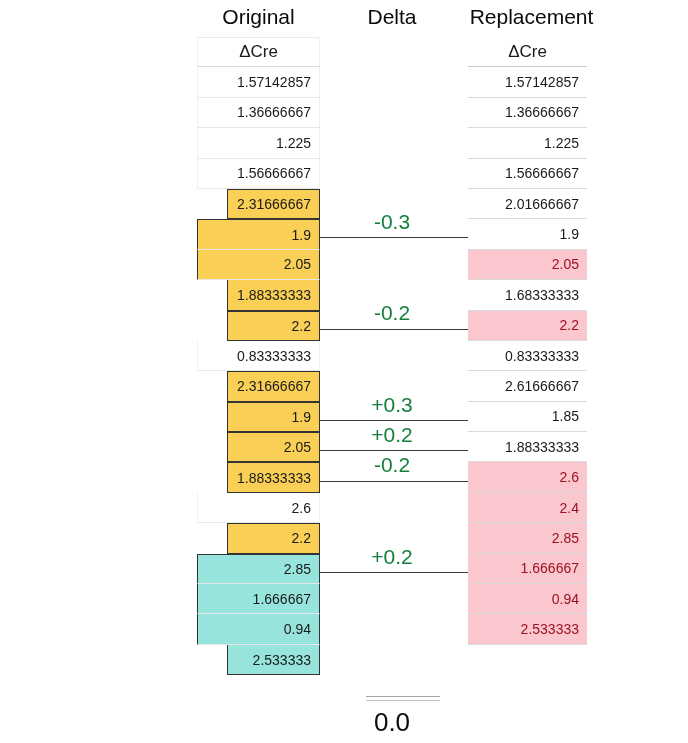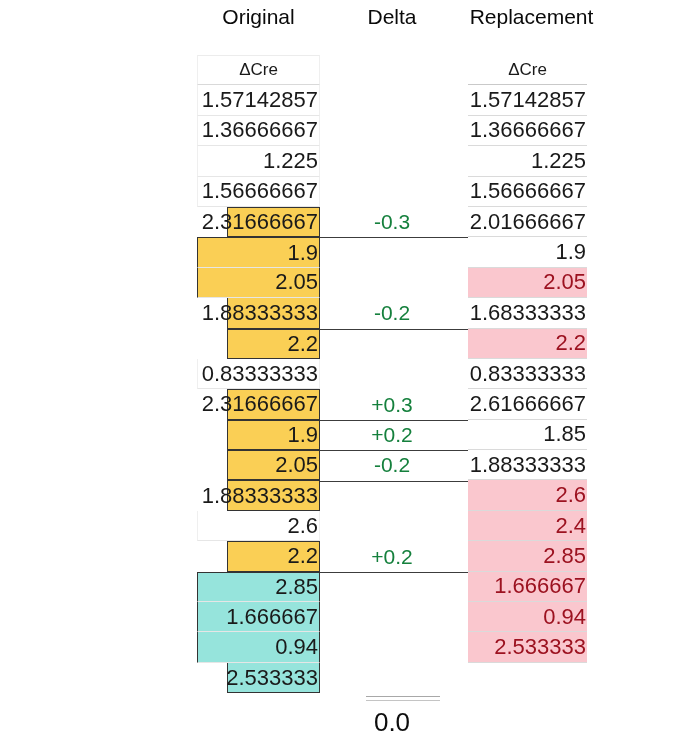--- a/index.html
+++ b/index.html
@@ -8,27 +8,27 @@
     font-family:"Liberation Sans", sans-serif; color:#111; overflow:hidden;
   }
   .col-title {
     position:absolute; top:3px; height:28px; display:flex; align-items:center;
     justify-content:center; font-size:21px; font-weight:normal; color:#0a0a0a;
   }
   #t-orig { left:190px; width:137px; }
   #t-delta { left:330px; width:124px; }
   #t-repl { left:449px; width:165px; }
 
-  .tbl { position:absolute; top:55px;border-radius:11px; }
+  .tbl { position:absolute; top:37px;border-radius:11px; }
   #original-table { left:197px; width:123px; }
   #replacement-table { left:468px; width:119px; }
 
   .cell {
     height:30.4px; box-sizing:border-box; display:flex; align-items:center;
-    justify-content:flex-end; padding-right:1px; font-size:22px; color:#1a1a1a;
+    justify-content:flex-end; padding-right:8px; font-size:14px; color:#1a1a1a;
   }
   .cell.head { justify-content:center; padding-right:0; font-size:17px; }
 
   
   #original-table .cell {
     border-left:1px solid #efefef; border-right:1px solid #efefef;
     border-bottom:1px solid #e6e6e6;
   }
   #original-table .cell.head { border-top:1px solid #ececec; border-bottom:1px solid #d9d9d9; }
 

